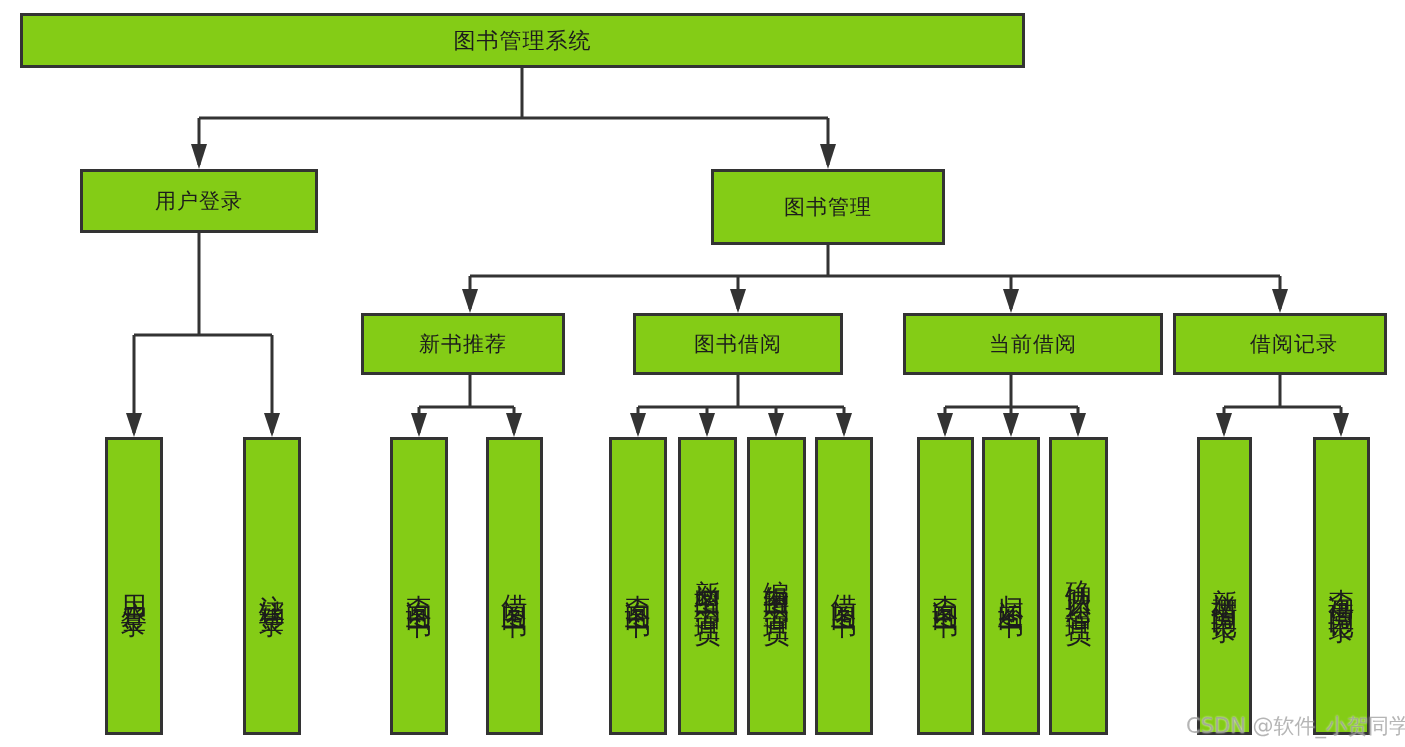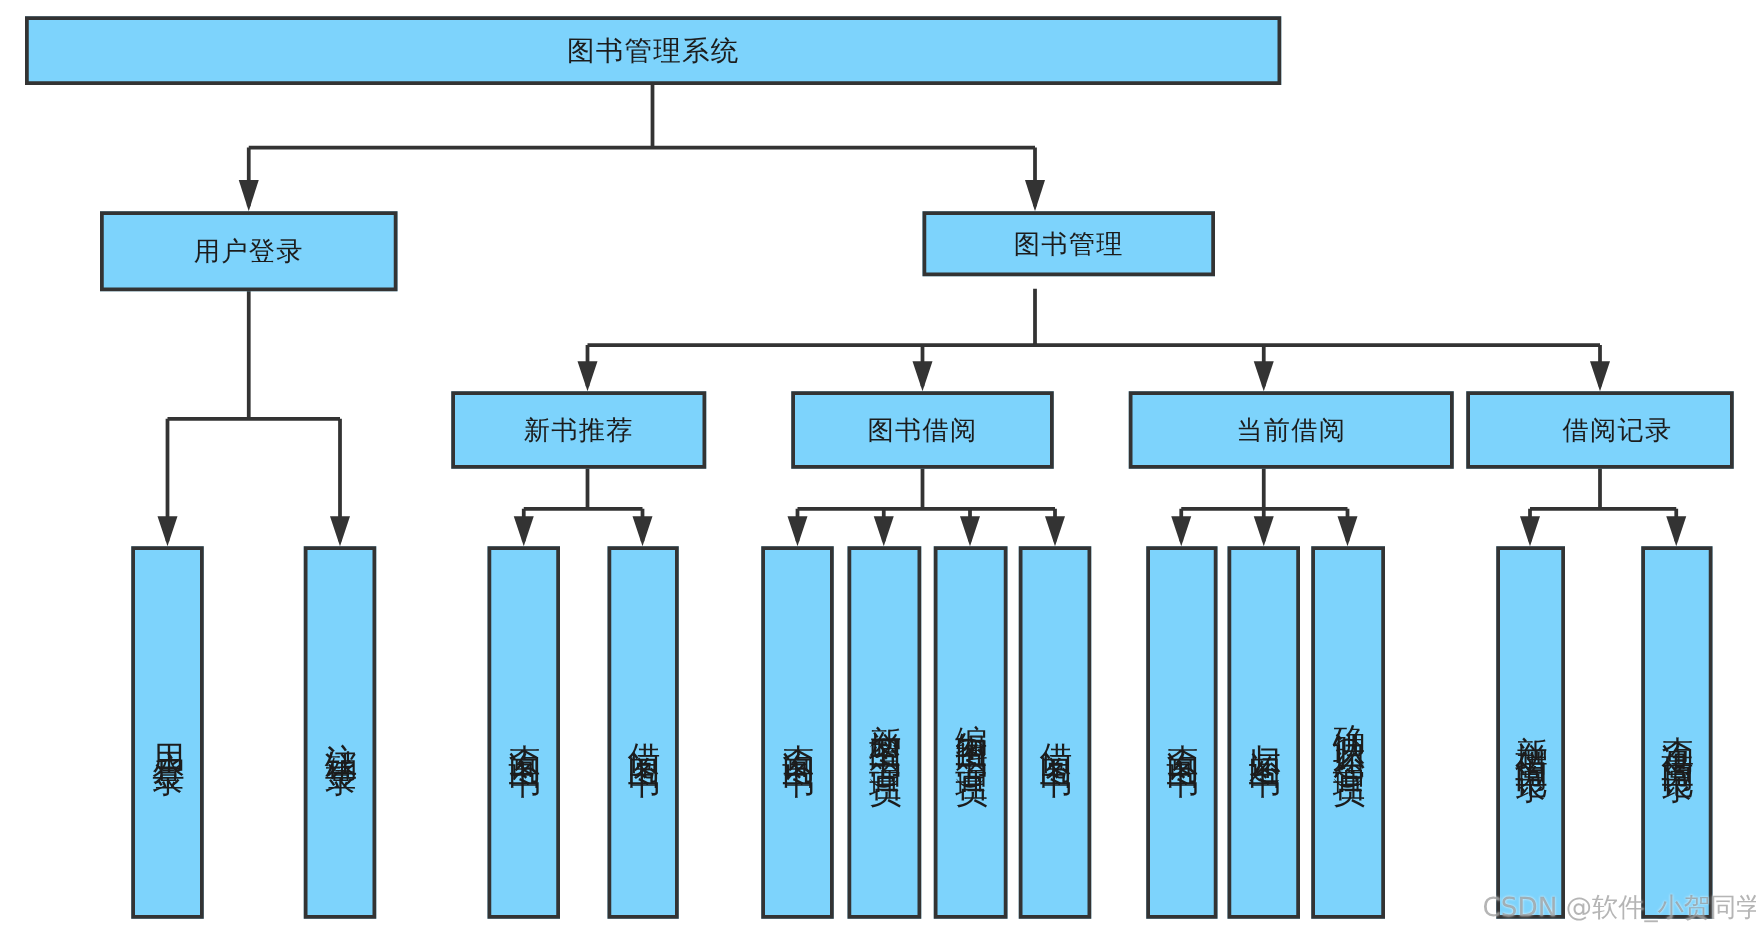--- a/index.html
+++ b/index.html
@@ -17,21 +17,21 @@
   }
   #connectors {
     position: absolute;
     left: 0; top: 0;
     width: 1405px;
     height: 747px;
   }
   .box {
     position: absolute;
     box-sizing: border-box;
-    background: #7dd3fc;
+    background: #84cc16;
     border: 3px solid #333333;
     display: flex;
     align-items: center;
     justify-content: center;
     color: #1c1c1c;
   }
   .h-label {
     font-size: 21px;
     letter-spacing: 1px;
     white-space: nowrap;
@@ -105,21 +105,21 @@
     </g>
   </svg>
 
   <div class="box" style="left:20px; top:13px; width:1005px; height:55px;">
     <span class="root-label">图书管理系统</span>
   </div>
 
   <div class="box" style="left:80px; top:169px; width:238px; height:64px;">
     <span class="h-label">用户登录</span>
   </div>
-  <div class="box" style="left:711px; top:169px; width:234px; height:52px;margin-left:27px;">
+  <div class="box" style="left:711px; top:169px; width:234px; height:76px;">
     <span class="h-label">图书管理</span>
   </div>
 
   <div class="box" style="left:361px; top:313px; width:204px; height:62px;">
     <span class="h-label">新书推荐</span>
   </div>
   <div class="box" style="left:633px; top:313px; width:210px; height:62px;">
     <span class="h-label">图书借阅</span>
   </div>
   <div class="box" style="left:903px; top:313px; width:260px; height:62px;">

